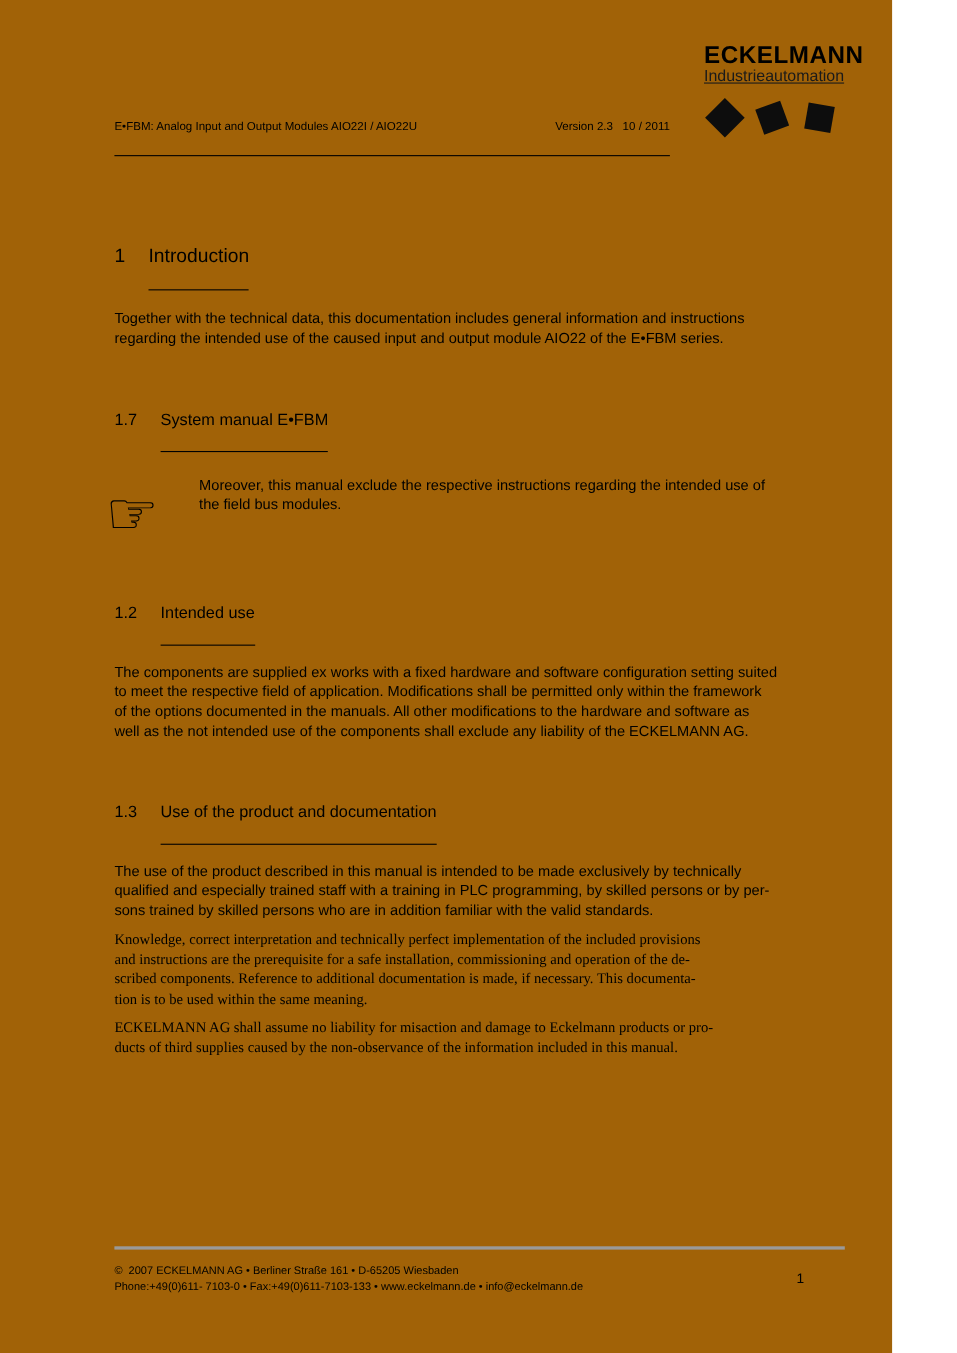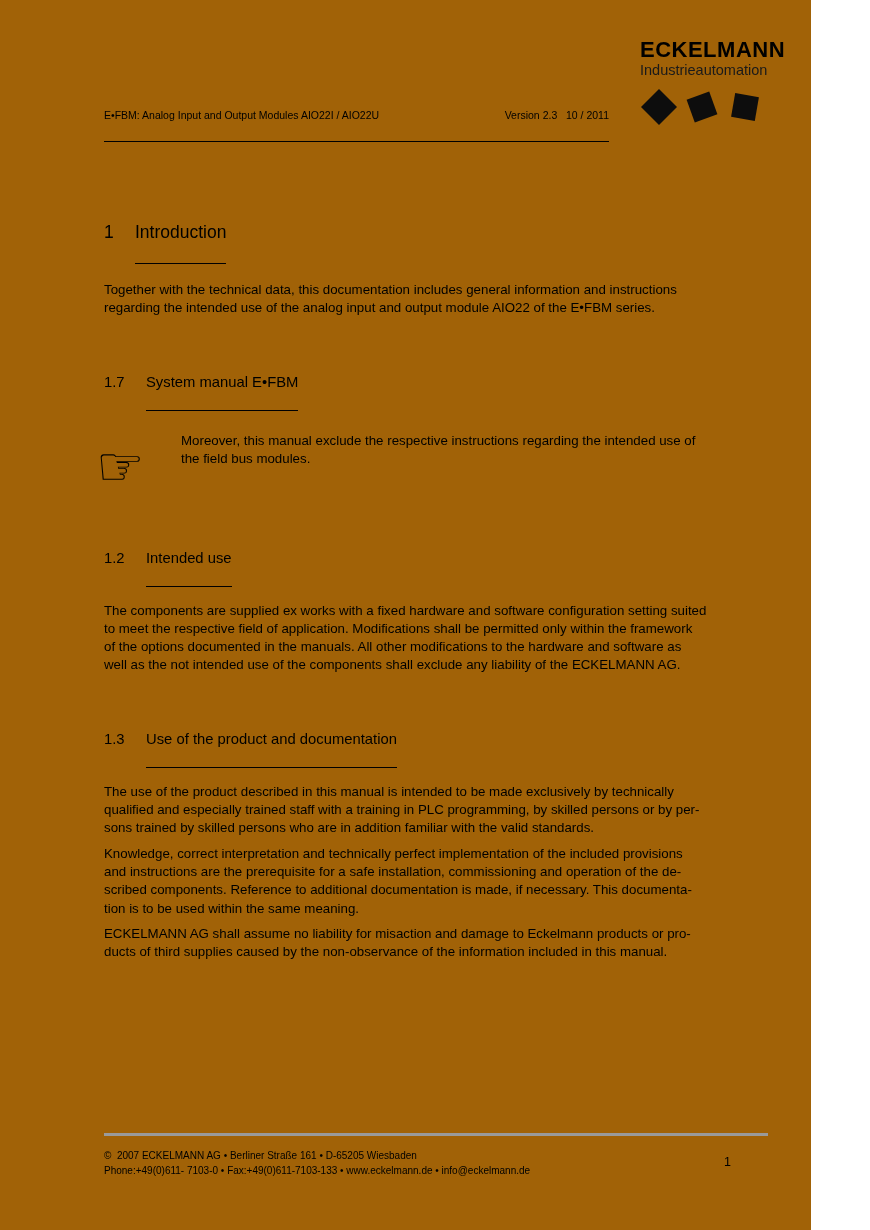--- a/index.html
+++ b/index.html
@@ -9,21 +9,21 @@
     height: 1230px;
     background: #a16207;
     font-family: "Liberation Sans", sans-serif;
     color: #000;
     overflow: hidden;
   }
 
   
   .logo-block { position: absolute; top: 38px; left: 640px; width: 130px; }
   .logo-name { font-size: 22px; font-weight: bold; letter-spacing: 0.5px; line-height: 1.05; }
-  .logo-sub  { font-size: 14.5px; color: #1a1a1a; margin-top: 1px; }
+  .logo-sub  { font-size: 14.5px; color: #1a1a1a; margin-top: 1px; text-decoration: underline; }
   .logo-marks { display: flex; gap: 5px; margin-top: 10px; }
   .logo-mark { width: 38px; height: 38px; }
 
   
   .doc-header {
     position: absolute;
     left: 104px;
     top: 109px;
     width: 505px;
     display: flex;
@@ -57,21 +57,21 @@
   .hand-glyph {
     font-family: "DejaVu Sans", sans-serif;
     font-size: 54px;
     line-height: 1;
     margin-top: 8px;
     margin-left: -8px;
     display: inline-block;
   }
   .note-text { flex: 1; }
   .note-text .para + .para { margin-top: 11px; }
-  .s13 .para + .para { margin-top: 7px; }
+  .s13 .para + .para { margin-top: 7px; font-family: Liberation Serif, serif; }
 
   
   .footer-rule {
     position: absolute;
     left: 104px;
     width: 664px;
     top: 1133px;
     height: 3px;
     background: #9a9a9a;
   }
@@ -116,21 +116,21 @@
     <span class="doc-version">Version 2.3   10 / 2011</span>
   </div>
 
   <div class="content">
 
     <div class="heading1">
       <span class="num">1</span>
       <span class="heading-title">Introduction</span>
     </div>
     <div class="body-text intro-body">Together with the technical data, this documentation includes general information and instructions
-regarding the intended use of the analog input and output module AIO22 of the E•FBM series.</div>
+regarding the intended use of the caused input and output module AIO22 of the E•FBM series.</div>
 
     <div class="heading2">
       <span class="num">1.7</span>
       <span class="heading-title">System manual E•FBM</span>
     </div>
     <div class="note-row">
       <div class="note-icon-cell">
         <span class="hand-glyph">☞</span>
       </div>
       <div class="note-text">

